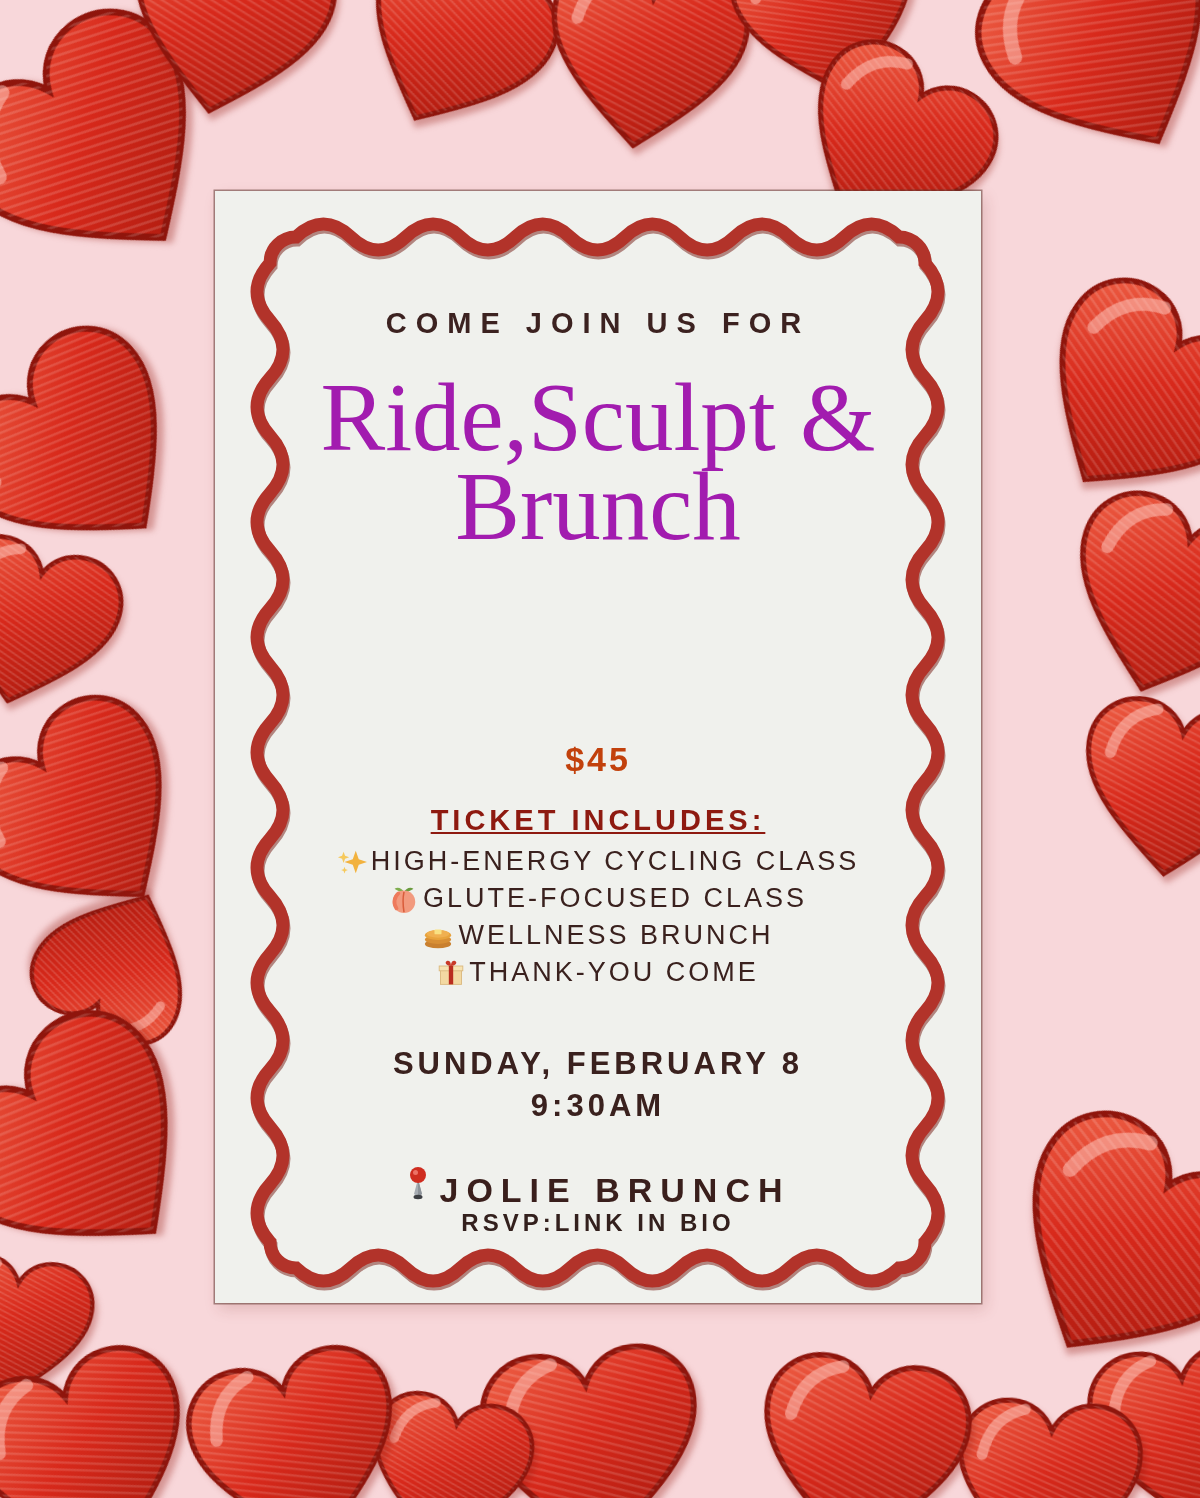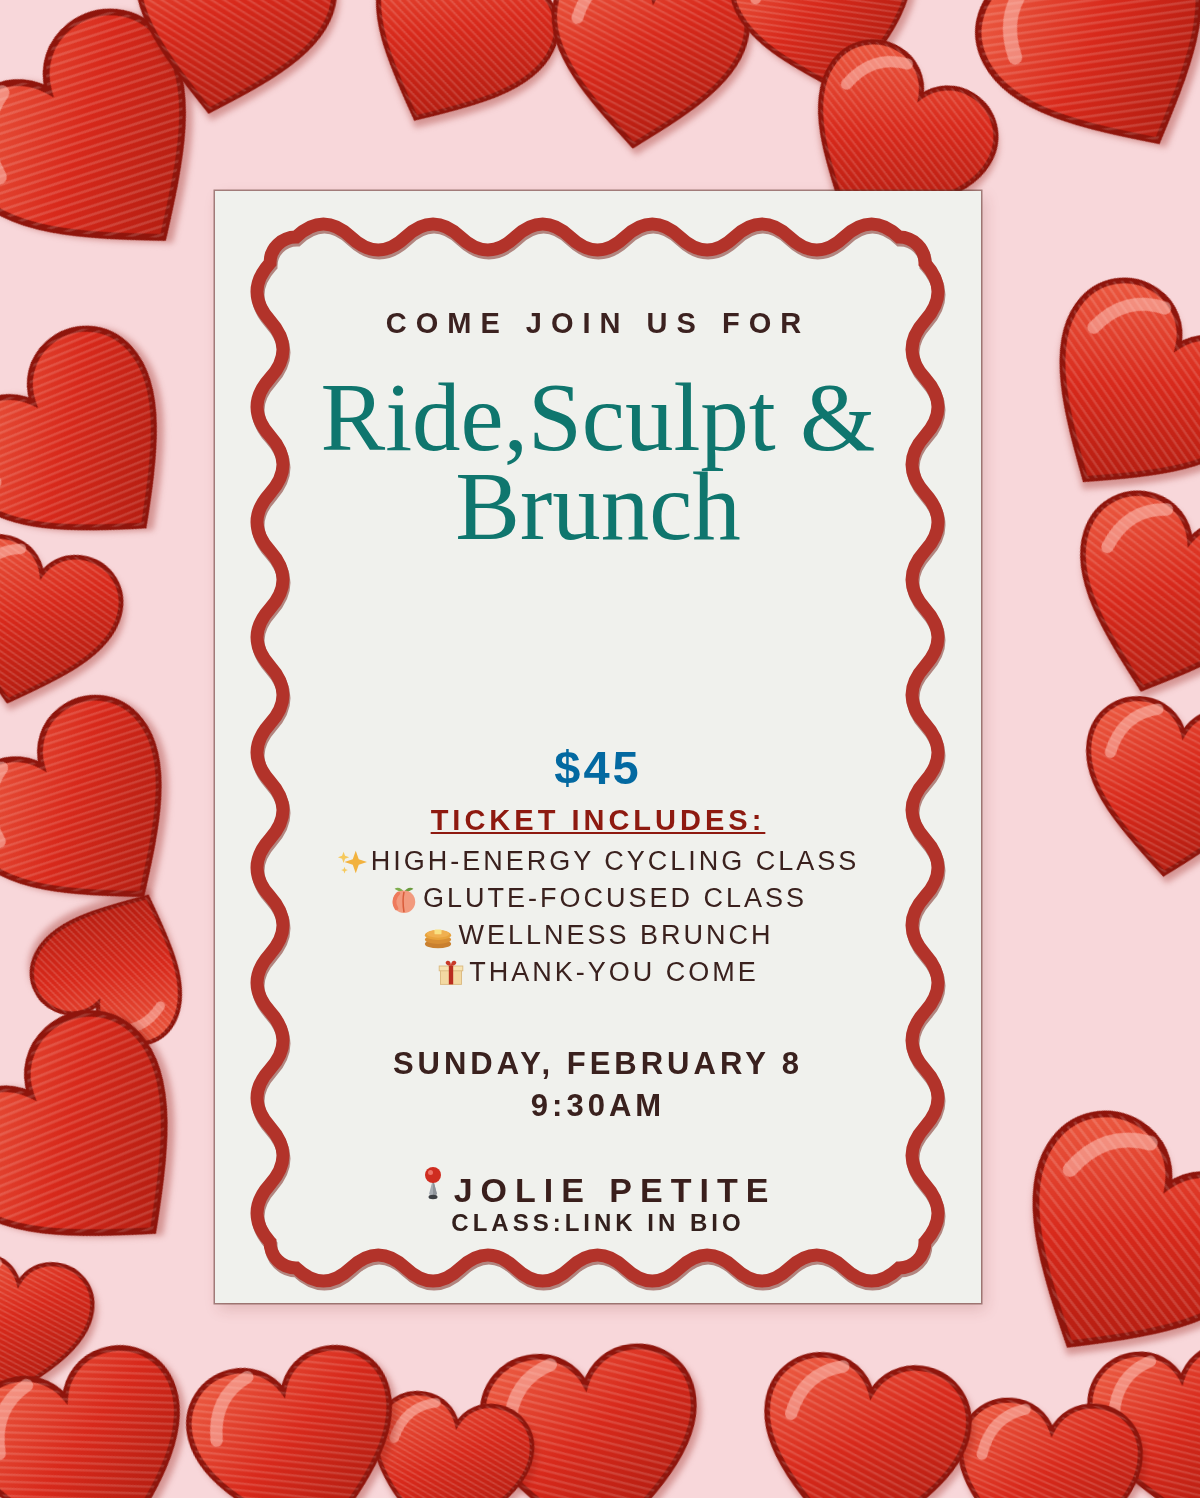--- a/index.html
+++ b/index.html
@@ -37,26 +37,26 @@
   .block{position:absolute;left:0;width:100%;}
   .eyebrow{
     top:116px;
     font-size:29px;font-weight:600;letter-spacing:9px;
     color:#3c2220;
   }
   .title{
     top:182px;
     font-family:"Liberation Serif", serif;
     font-size:97px;line-height:.92;
-    color:#0f766e;font-weight:400;
+    color:#a21caf;font-weight:400;
   }
   .price{
     top:549px;
-    font-size:47px;font-weight:700;letter-spacing:3px;
-    color:#0369a1;
+    font-size:34px;font-weight:700;letter-spacing:3px;
+    color:#c2410c;
   }
   .ticket-heading{
     top:613px;
     font-size:29px;font-weight:700;letter-spacing:4px;
     color:#8e1a10;
     text-decoration:underline;
   }
   .ticket-list{top:652px;}
   .ticket-item{
     display:flex;align-items:center;justify-content:center;
@@ -253,19 +253,19 @@
       <div class="block where">
         <span>
           <svg width="26" height="40" viewBox="0 0 24 40">
             <polygon points="12,13 16,28 12,31 8,28" fill="#a7adb3"></polygon>
             <polygon points="12,13 16,28 12,31 12,13" fill="#8d9399"></polygon>
             <ellipse cx="12" cy="31" rx="4.5" ry="2.2" fill="#3c3f43"></ellipse>
             <circle cx="12" cy="9" r="8" fill="#cf2d20"></circle>
             <circle cx="9.5" cy="6.5" r="2.5" fill="rgba(255,160,150,0.6)"></circle>
           </svg>
         </span>
-        <span>JOLIE PETITE</span>
-      </div>
-
-      <div class="block rsvp">CLASS:LINK IN BIO</div>
+        <span>JOLIE BRUNCH</span>
+      </div>
+
+      <div class="block rsvp">RSVP:LINK IN BIO</div>
     </div>
   </div>
 </div>
 
 </body></html>

